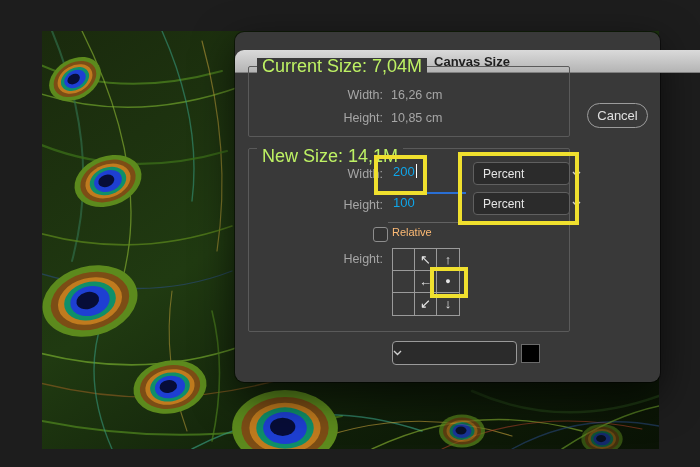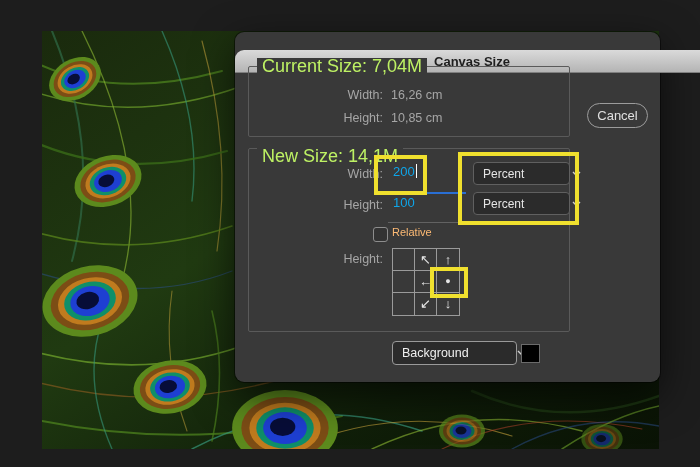--- a/index.html
+++ b/index.html
@@ -183,21 +183,20 @@
       <div class="acell">↑</div>
       <div class="acell"></div>
       <div class="acell">←</div>
       <div class="acell dot">●</div>
       <div class="acell"></div>
       <div class="acell">↙</div>
       <div class="acell">↓</div>
     </div>
 
     <div class="dd bgdd">
-      <span class="dd-txt">Background</span>
       <span class="chev">
         <svg width="9" height="6" viewBox="0 0 9 6">
             <path d="M1 1l3.5 3.5L8 1" stroke="#cfcfcf" stroke-width="1.4" fill="none"></path>
           </svg>
       </span>
     </div>
     <div class="swatch"></div>
 
     <div class="hl value"></div>
     <div class="hl units"></div>

